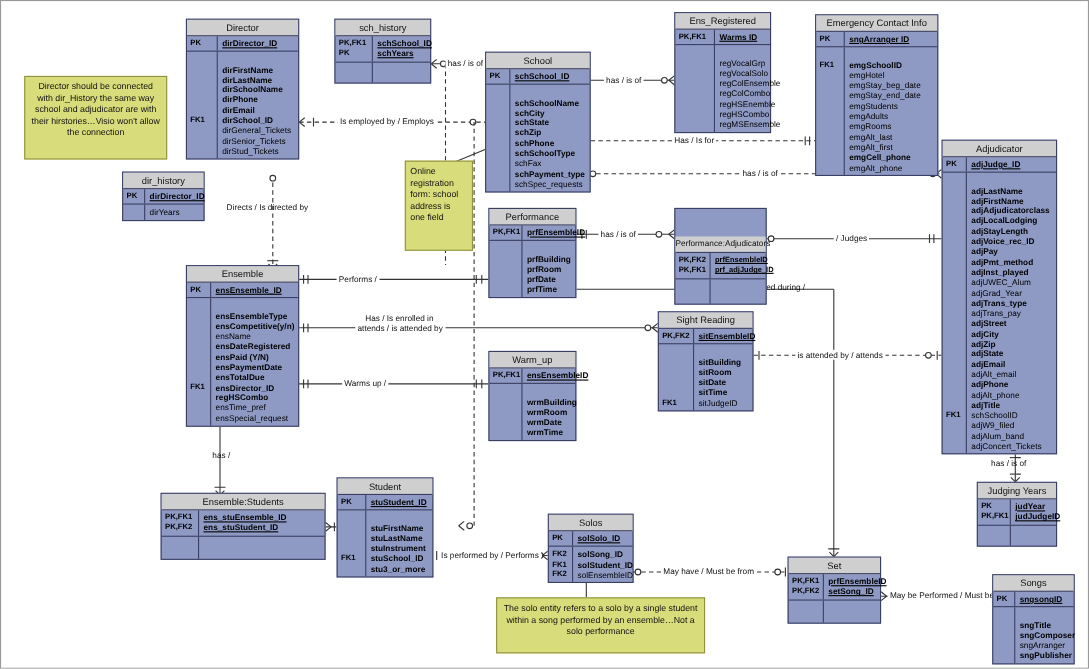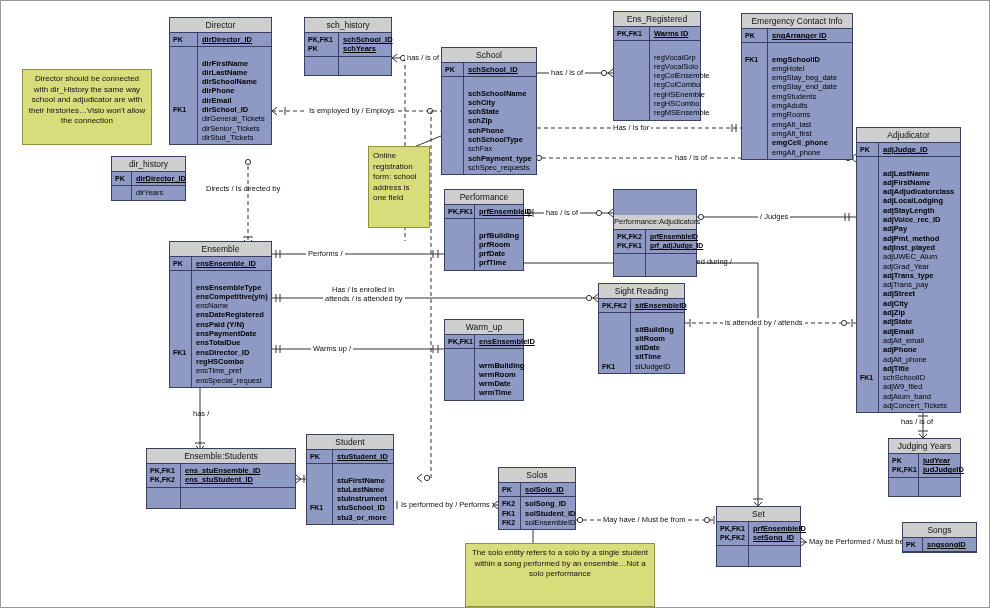--- a/index.html
+++ b/index.html
@@ -720,32 +720,42 @@
     <div class="ent-title">Songs</div>
     <div class="ent-body">
       <div class="sect pk-sect">
         <div class="col-key" style="width:20px;min-width:20px;">
           <div class="keyline">PK</div>
         </div>
         <div class="col-fields">
           <div class="fld pk">sngsongID</div>
         </div>
       </div>
+      <div class="sect">
+        <div class="col-key" style="width:20px;min-width:20px;"></div>
+        <div class="col-fields">
+          <div class="spacer"></div>
+          <div class="fld b">sngTitle</div>
+          <div class="fld b">sngComposer</div>
+          <div class="fld">sngArranger</div>
+          <div class="fld b">sngPublisher</div>
+        </div>
+      </div>
     </div>
   </div>
 
   <div class="note center" style="left:21px;top:68px;width:130px;height:76px;">
     <span>Director should be connected with dir_History the same way school and adjudicator are with their hirstories…Visio won't allow the connection</span>
   </div>
 
   <div class="note left" style="left:367px;top:145px;width:62px;height:82px;">
     <span>Online registration form: school address is one field</span>
   </div>
 
-  <div class="note center" style="left:464px;top:542px;width:190px;height:64px;">
+  <div class="note center" style="left:450px;top:542px;width:190px;height:51px;">
     <span>The solo entity refers to a solo by a single student within a song performed by an ensemble…Not a solo performance</span>
   </div>
 
   <div class="rel-label" style="left:404px;top:52px;">has / is of</div>
   <div class="rel-label" style="left:306px;top:105px;">Is employed by / Employs</div>
   <div class="rel-label" style="left:548px;top:67px;">has / is of</div>
   <div class="rel-label" style="left:610px;top:122px;">Has / Is for</div>
   <div class="rel-label" style="left:672px;top:152px;">has / is of</div>
   <div class="rel-label nb" style="left:203px;top:183px;">Directs / Is directed by</div>
   <div class="rel-label" style="left:305px;top:248px;">Performs /</div>

